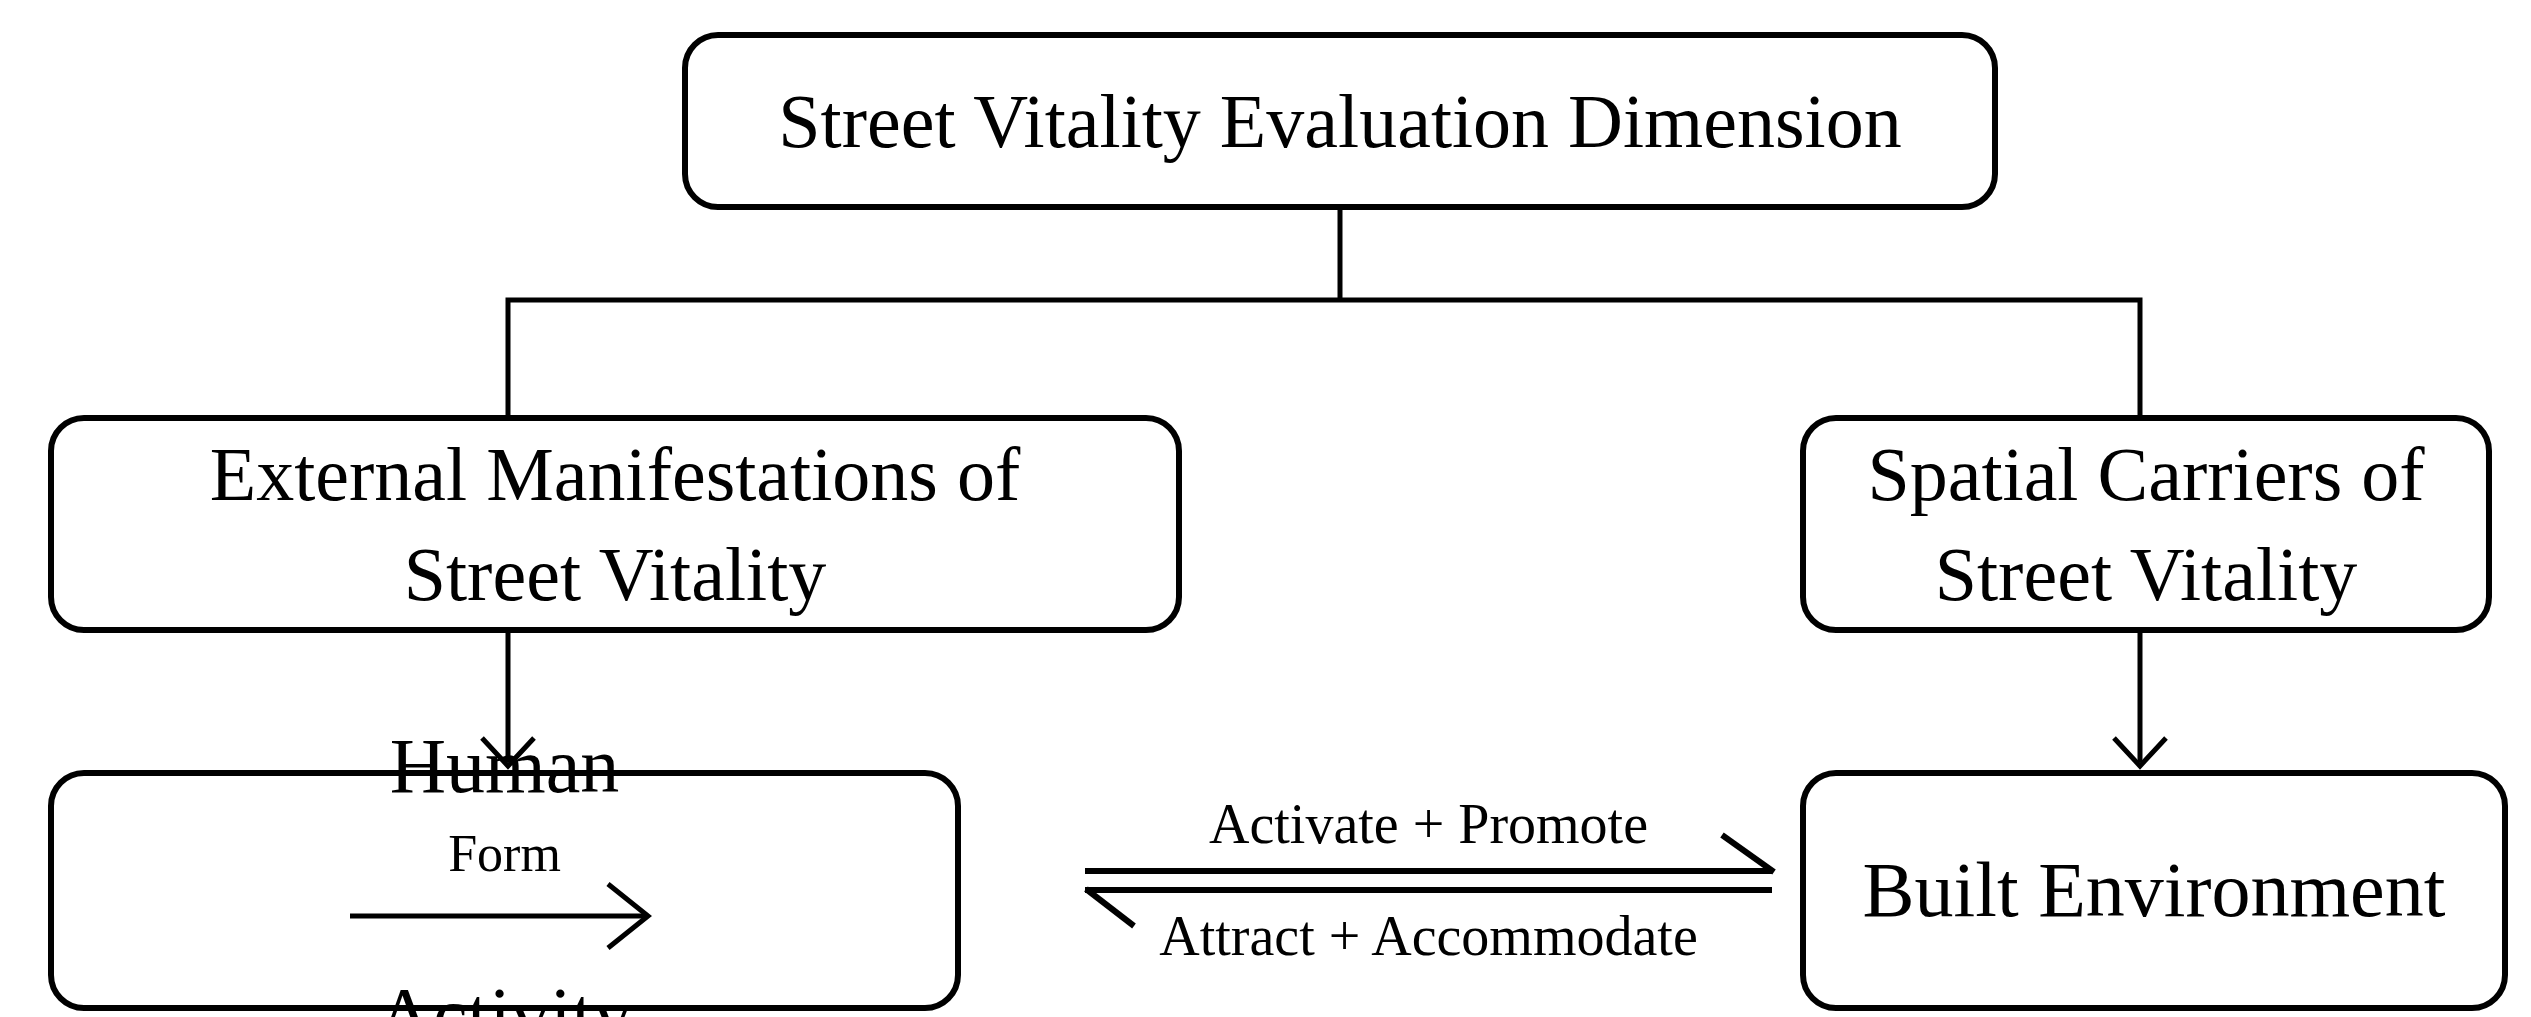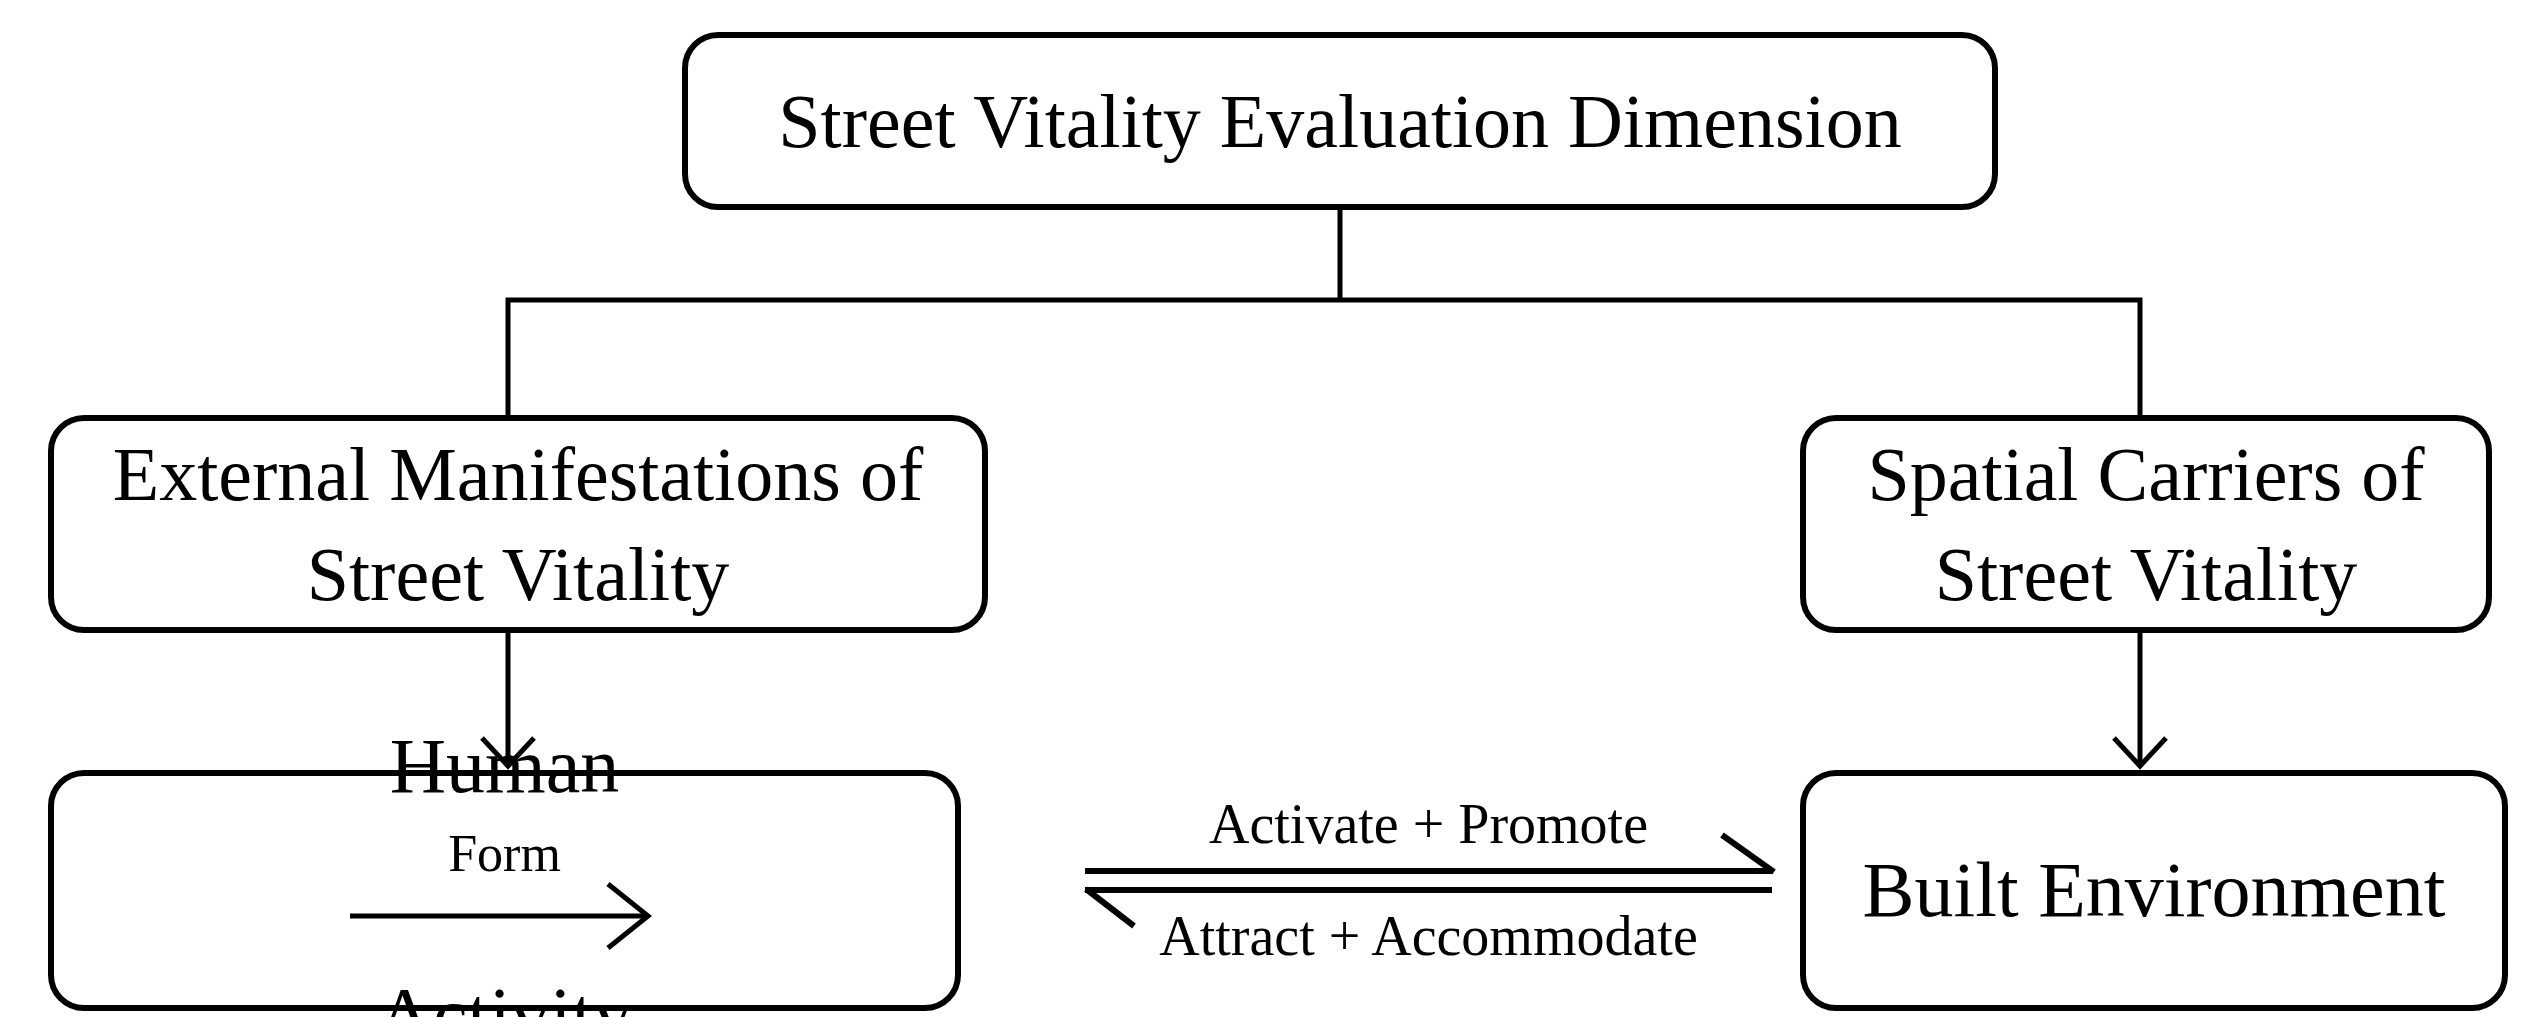--- a/index.html
+++ b/index.html
@@ -19,21 +19,21 @@
     border-radius:36px;
     background:#ffffff;
     display:flex;
     flex-direction:column;
     align-items:center;
     justify-content:center;
     text-align:left;
     line-height:1.32;
   }
   .box-top   {left:682px; top:32px;  width:1316px; height:178px; font-size:76px;}
-  .box-midL  {left:48px;  top:415px; width:940px; height:218px; font-size:76px;}
+  .box-midL  {left:48px;  top:415px; width:1134px; height:218px; font-size:76px;}
   .box-midR  {left:1800px;top:415px; width:692px;  height:218px; font-size:76px;}
   .box-botL  {left:48px;  top:770px; width:913px; height:241px; font-size:78px;
               flex-direction:column;}
   .box-botR  {left:1800px;top:770px; width:708px;  height:241px; font-size:78px;}
   .form-block{
     display:flex;flex-direction:column;align-items:center;
     margin:8px 22px;
   }
   .form-label{font-size:52px;line-height:56px;}
   .form-arrow-svg{display:block;margin-top:-6px;}

